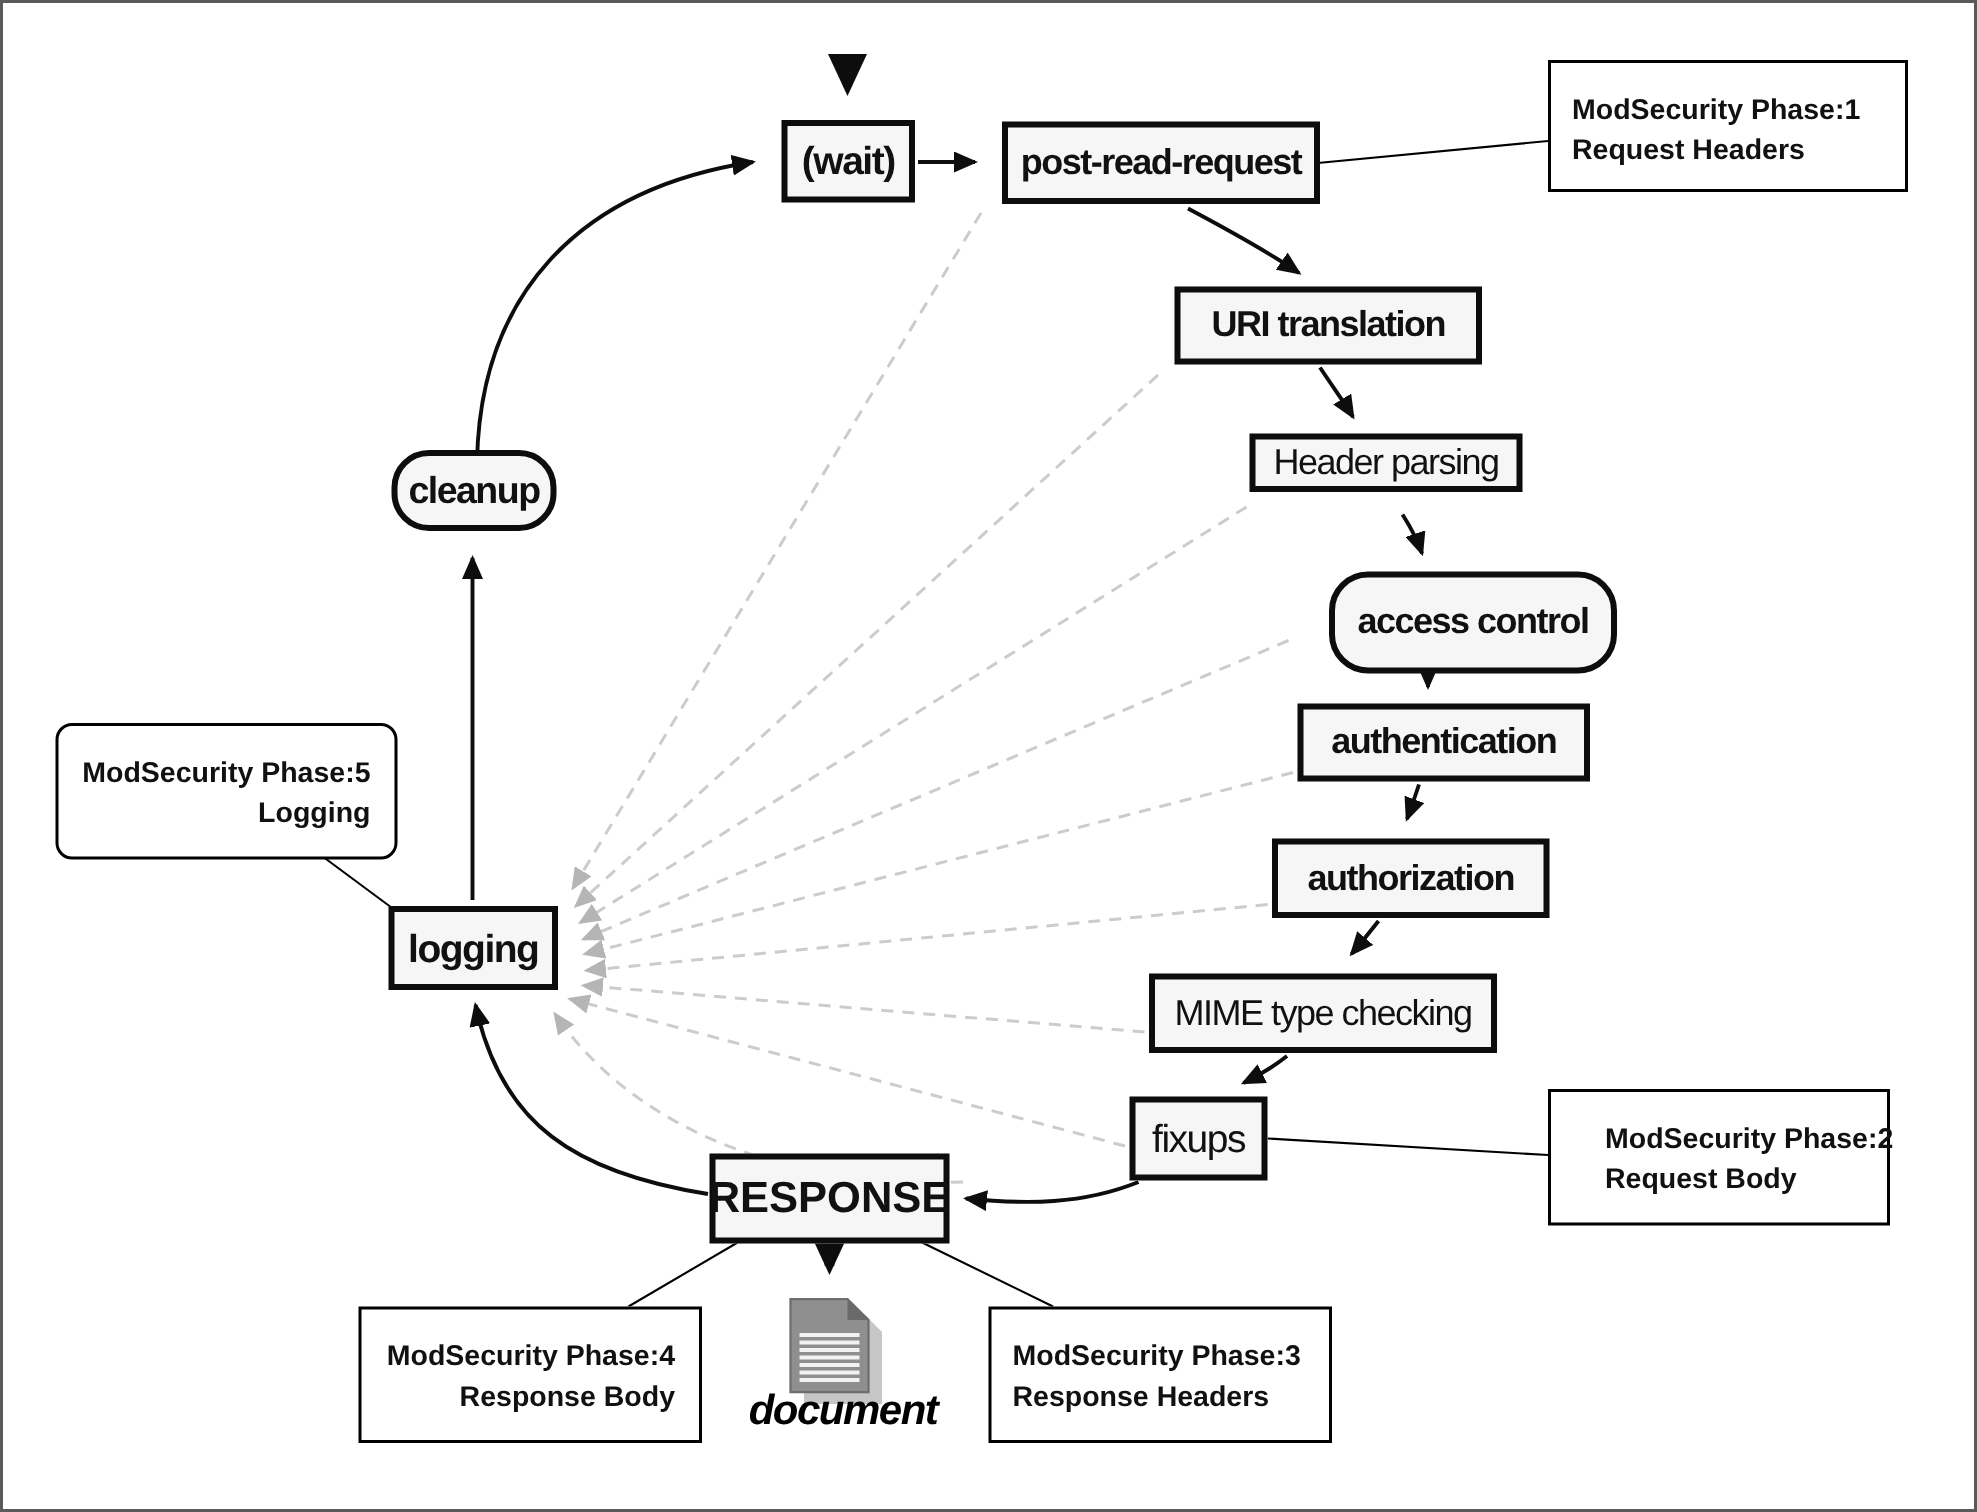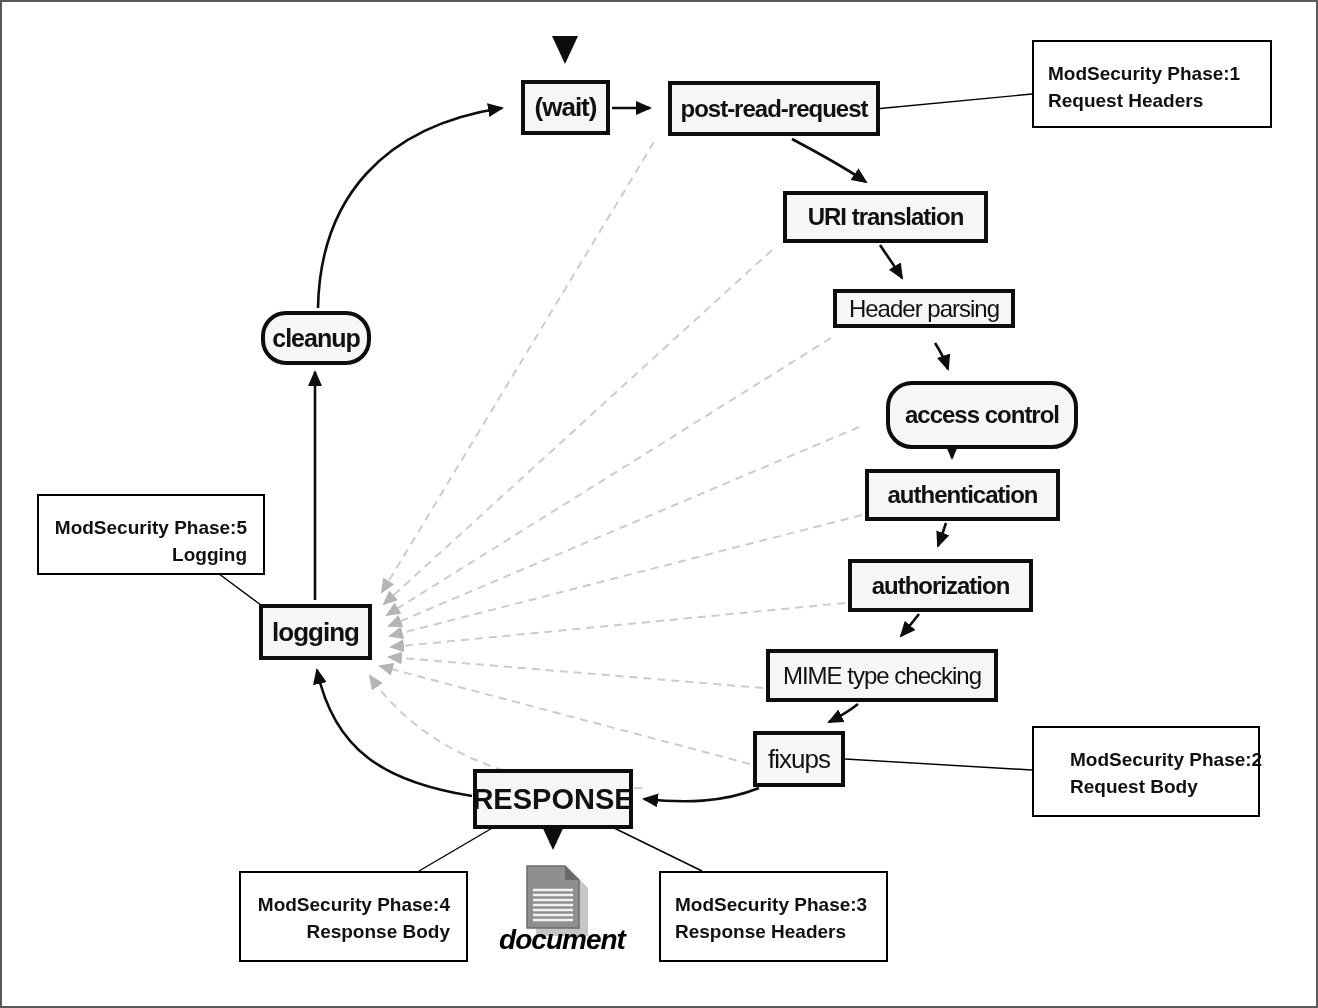--- a/index.html
+++ b/index.html
@@ -129,38 +129,38 @@
   <div class="node" style="left:666px;top:79px;width:212px;height:55px;">post-read-request</div>
   <div class="node" style="left:781px;top:189px;width:205px;height:52px;">URI translation</div>
   <div class="node medium" style="left:831px;top:287px;width:182px;height:39px;">Header parsing</div>
   <div class="node" style="left:884px;top:379px;width:192px;height:68px;border-radius:26px;">access control</div>
   <div class="node" style="left:863px;top:467px;width:195px;height:52px;">authentication</div>
   <div class="node" style="left:846px;top:557px;width:185px;height:53px;">authorization</div>
   <div class="node medium" style="left:764px;top:647px;width:232px;height:53px;">MIME type checking</div>
   <div class="node medium" style="left:751px;top:729px;width:92px;height:56px;font-size:26px;">fixups</div>
   <div class="node xl" style="left:471px;top:767px;width:160px;height:60px;">RESPONSE</div>
   <div class="node" style="left:257px;top:602px;width:113px;height:56px;font-size:26px;">logging</div>
-  <div class="node" style="left:259px;top:309px;width:110px;height:54px;font-size:25px;border-radius:25px;">cleanup</div>
+  <div class="node" style="left:259px;top:298px;width:110px;height:54px;font-size:25px;border-radius:25px;">cleanup</div>
 
   <div class="callout" style="left:1030px;top:38px;width:240px;height:88px;">
     <div>ModSecurity Phase:1</div>
     <div>Request Headers</div>
   </div>
   <div class="callout" style="left:1030px;top:724px;width:228px;height:91px;padding-left:36px;">
     <div>ModSecurity Phase:2</div>
     <div>Request Body</div>
   </div>
   <div class="callout" style="left:657px;top:869px;width:229px;height:91px;">
     <div>ModSecurity Phase:3</div>
     <div>Response Headers</div>
   </div>
   <div class="callout right" style="left:237px;top:869px;width:229px;height:91px;">
     <div>ModSecurity Phase:4</div>
     <div>Response Body</div>
   </div>
-  <div class="callout right" style="left:35px;top:492px;width:228px;height:81px;">
+  <div class="callout right" style="left:35px;top:480px;width:228px;height:91px;border-radius:11px;">
     <div>ModSecurity Phase:5</div>
     <div>Logging</div>
   </div>
 
   <div id="doc-label">document</div>
 
 </div>
 
 </body></html>

